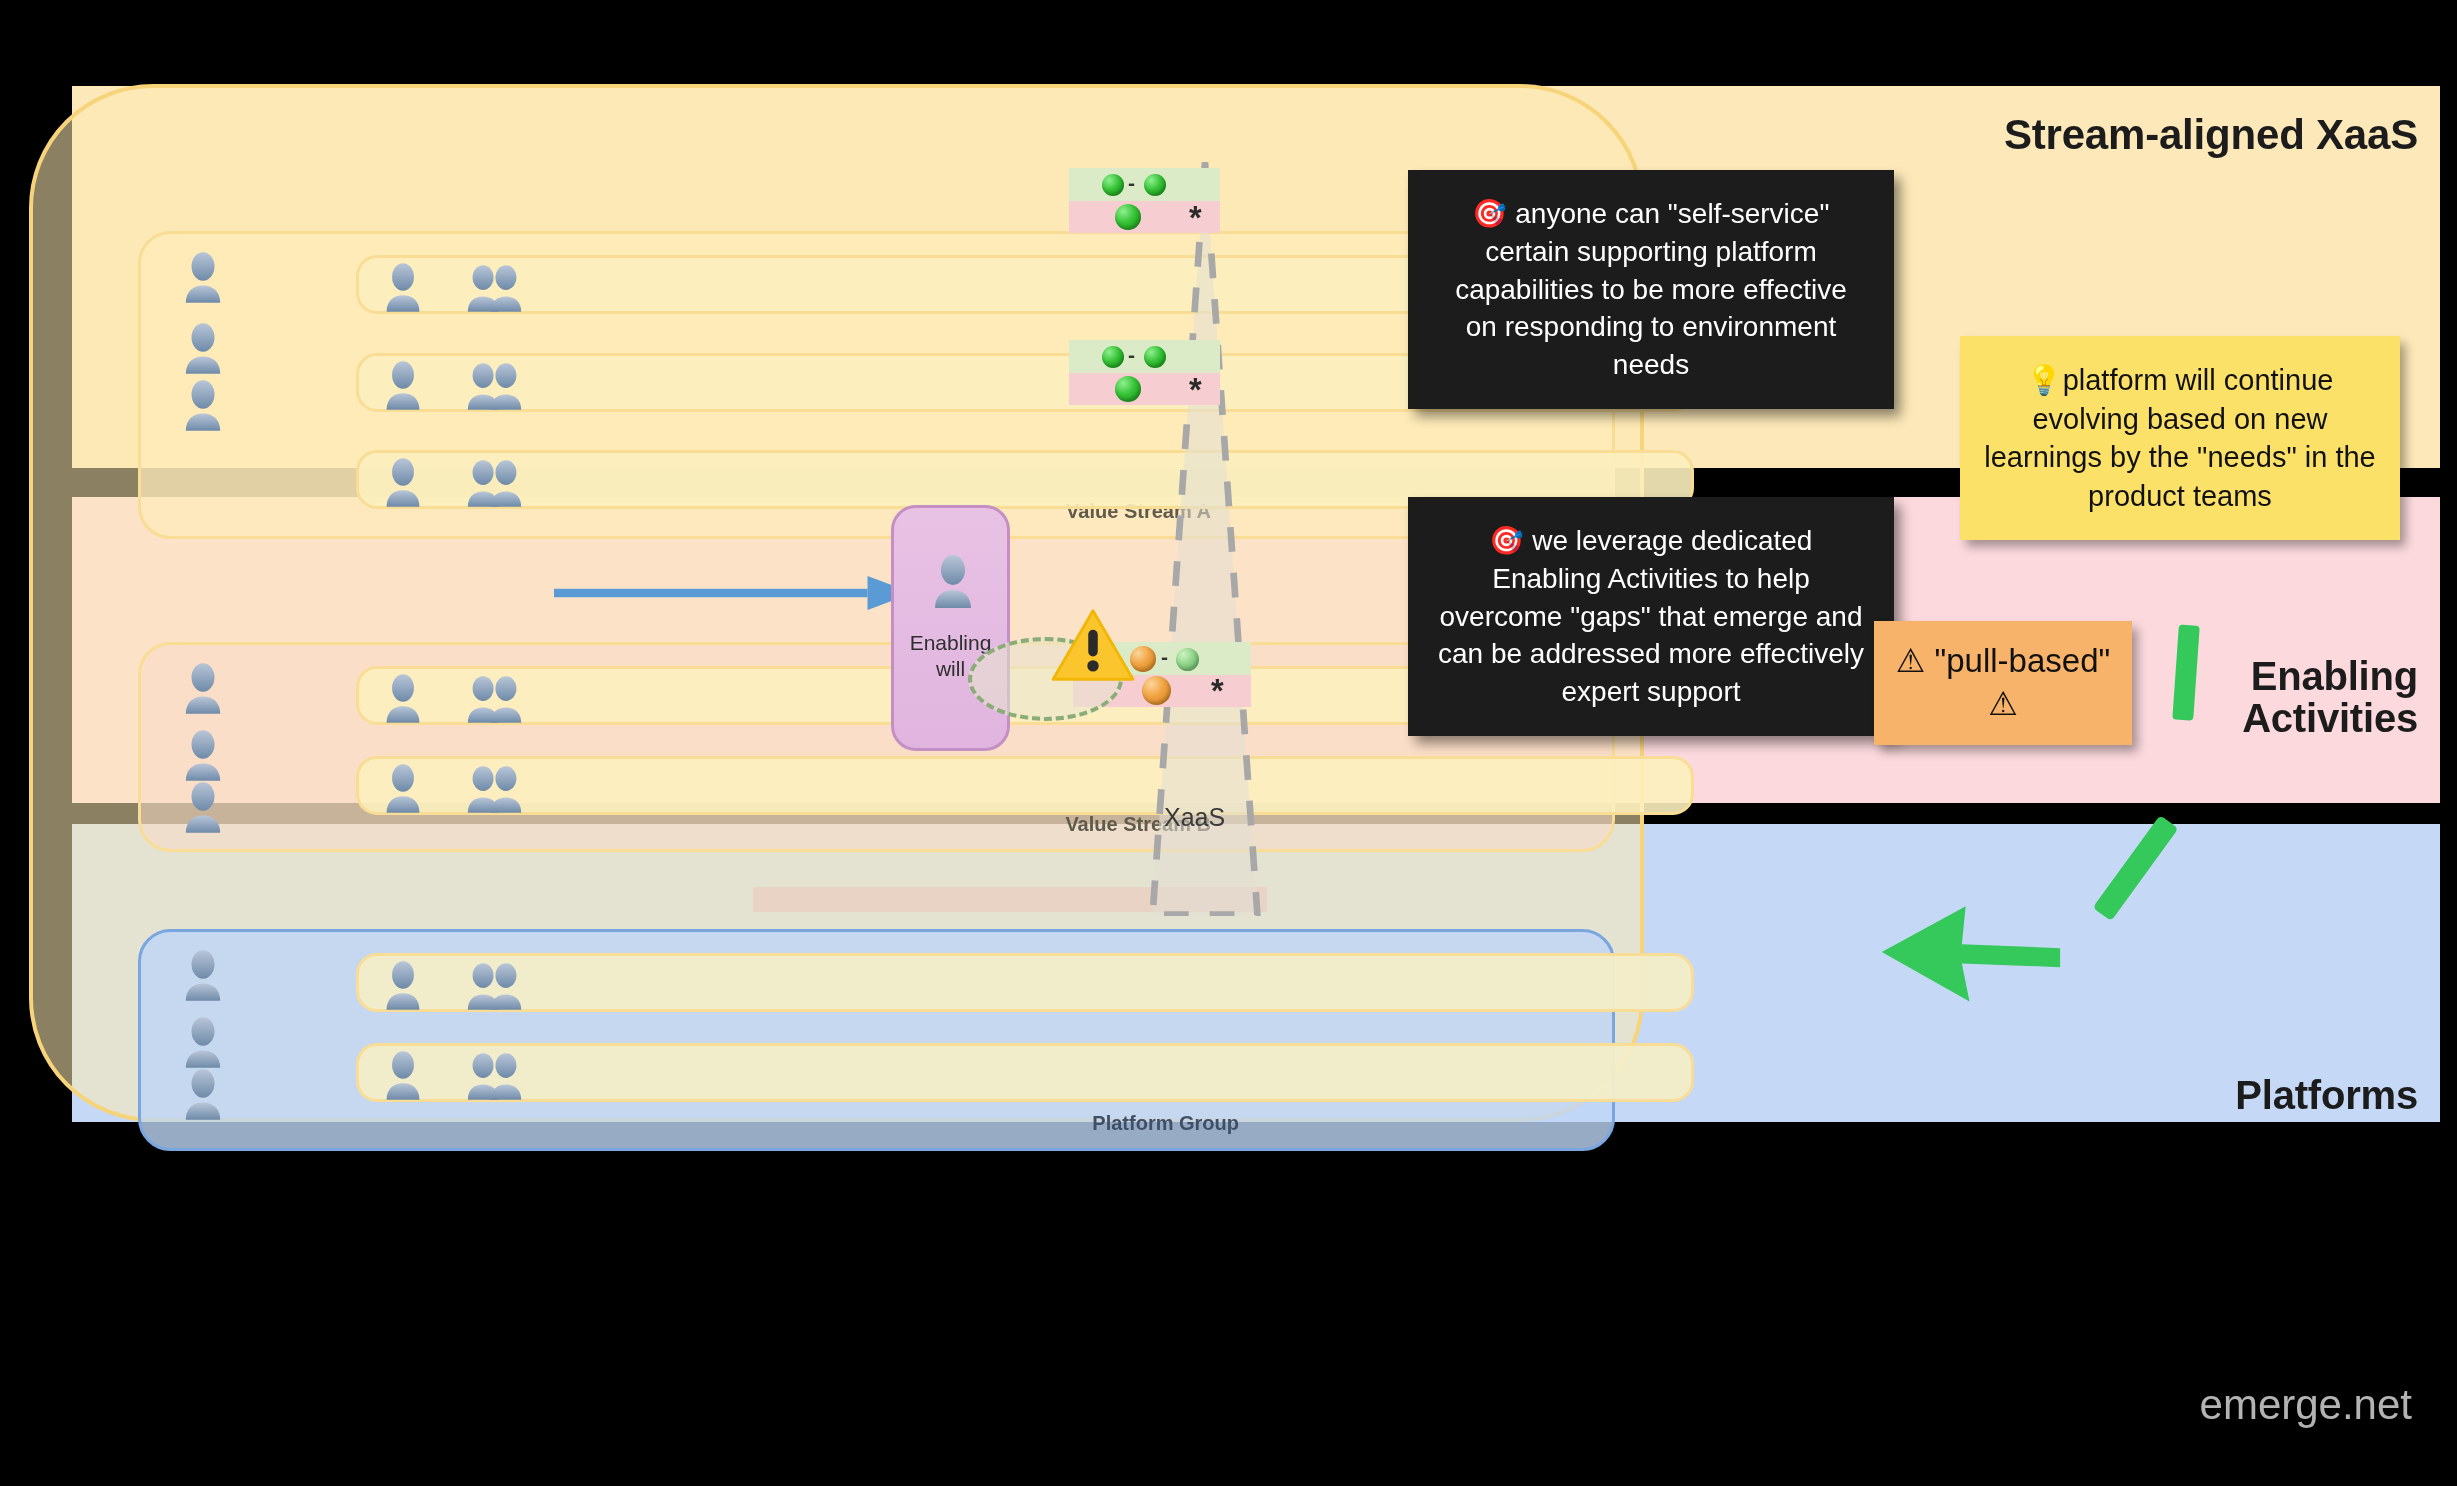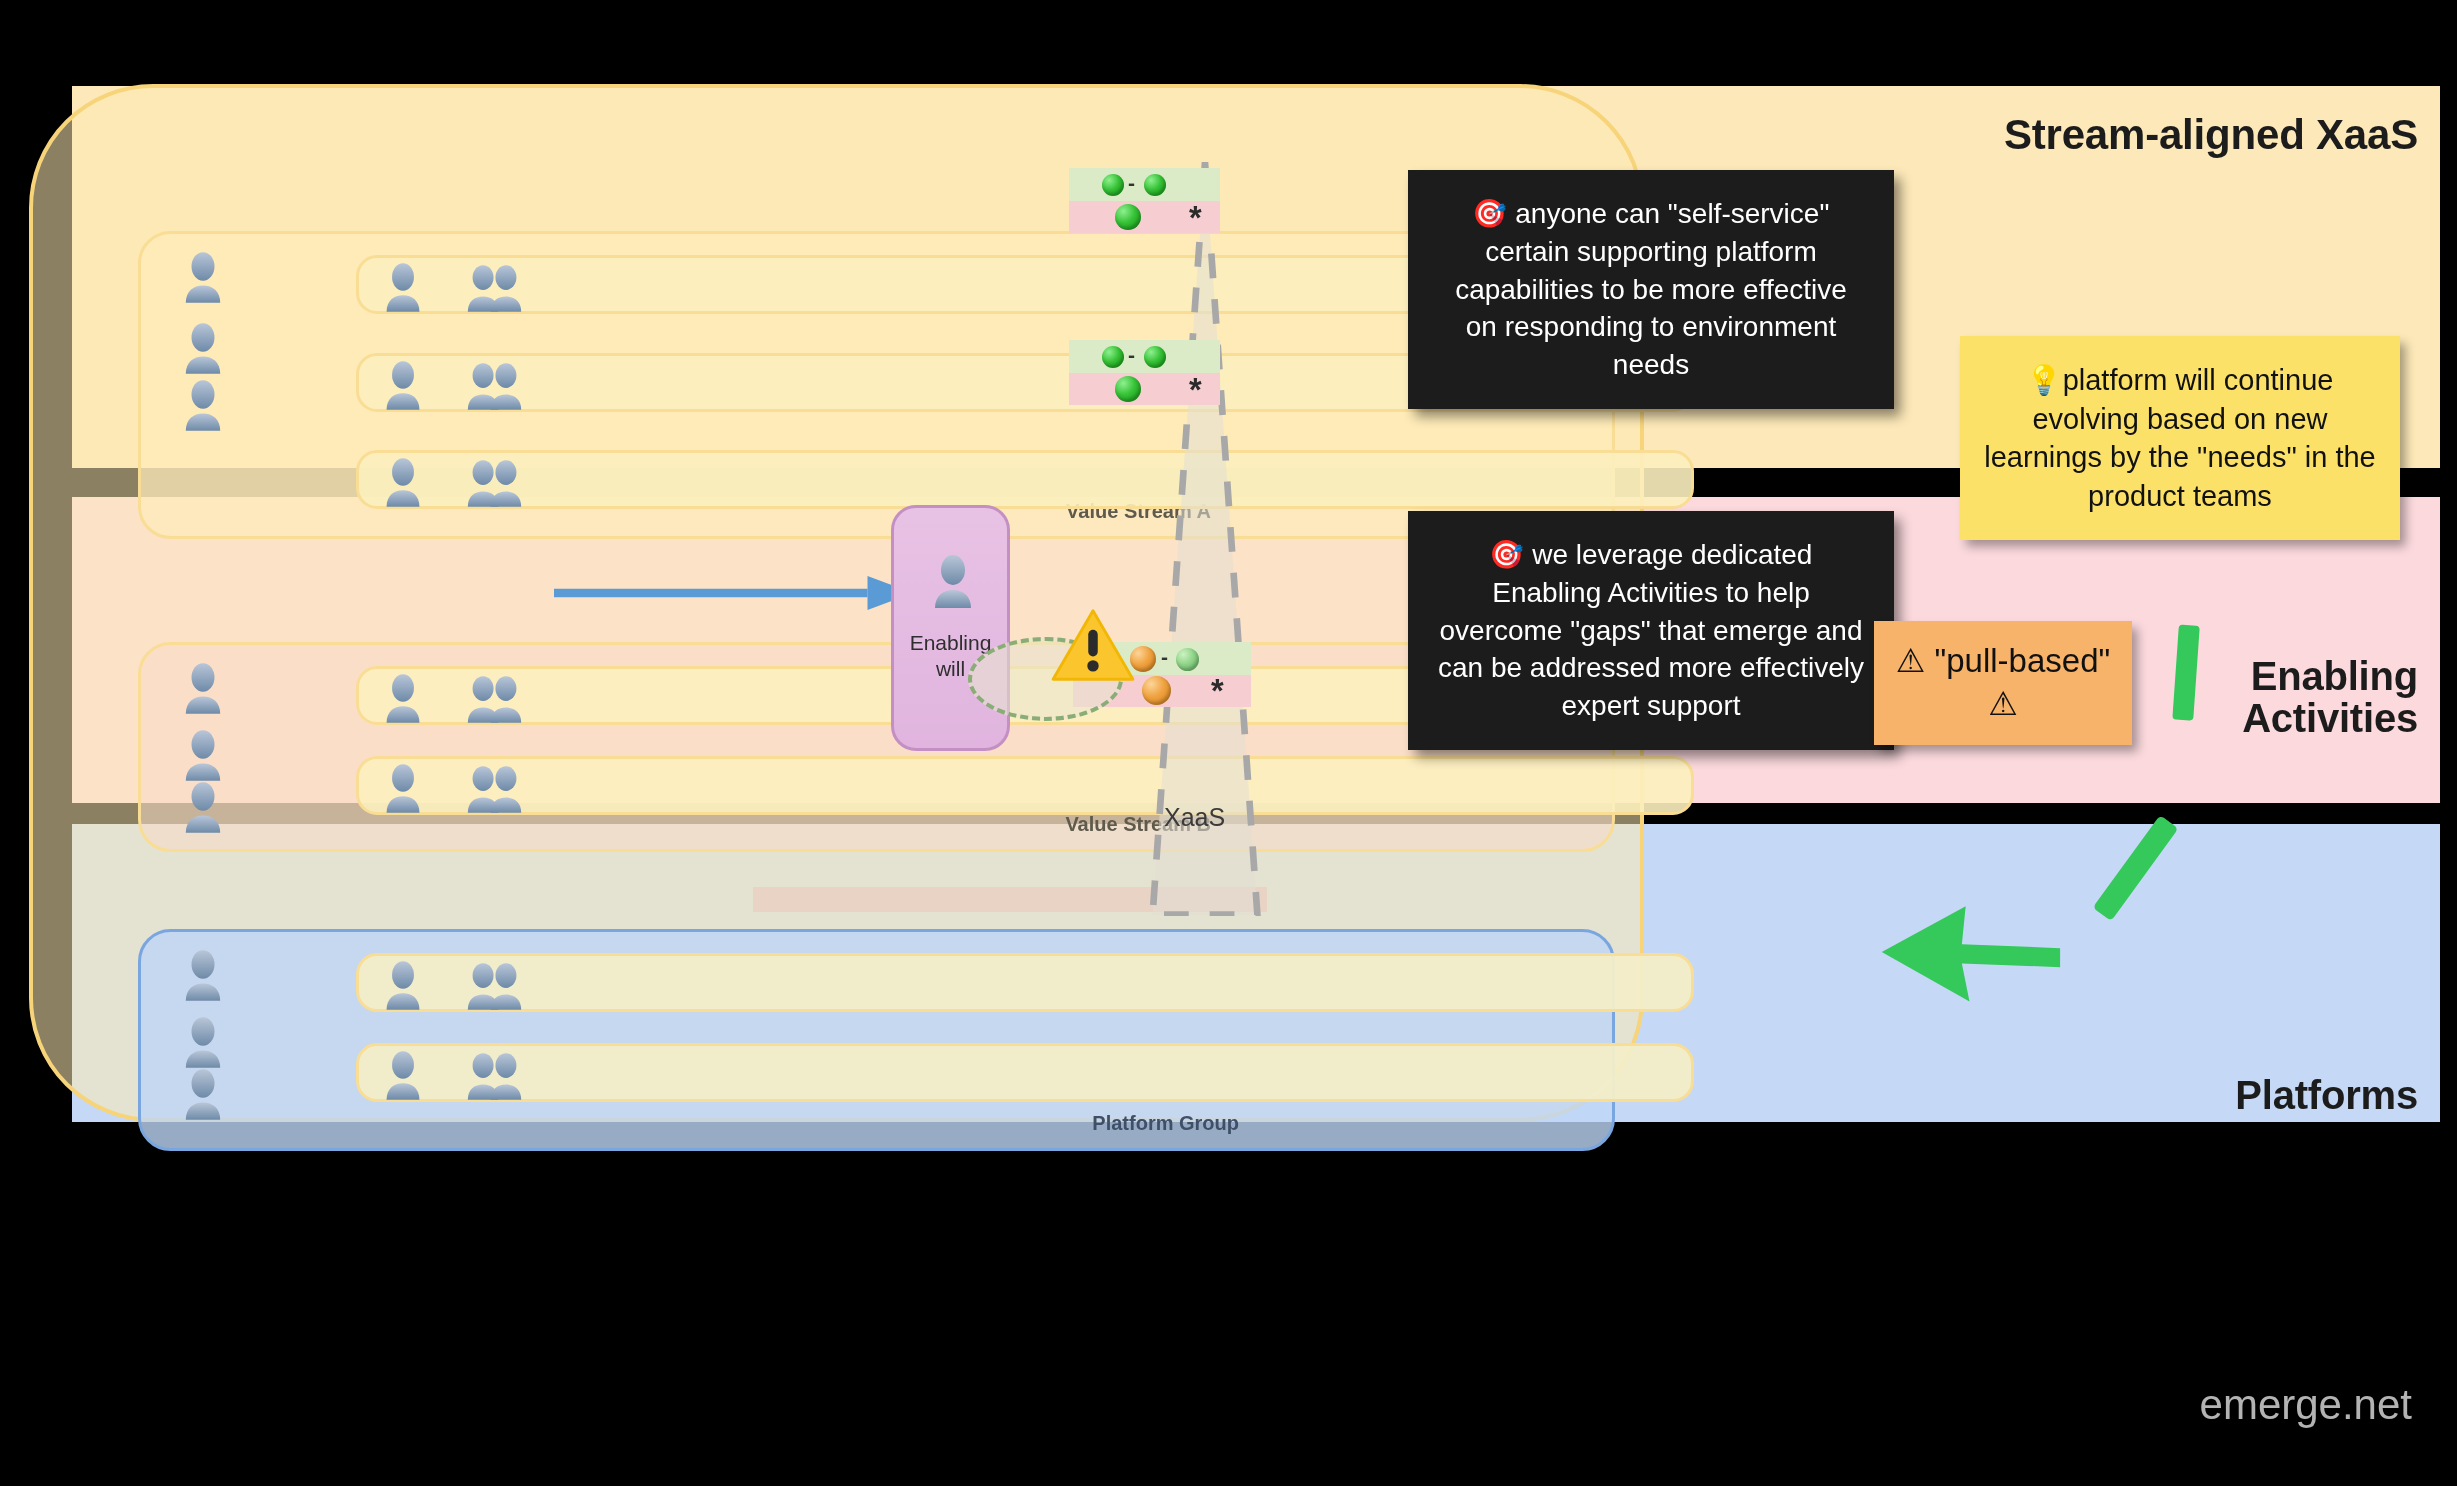--- a/index.html
+++ b/index.html
@@ -133,21 +133,21 @@
     background: #e8d3c5;
   }
 
   
   .callout {
     position: absolute; background: #1c1c1c; color: #fff;
     text-align: center; font-size: 28px; line-height: 1.35;
     padding: 25px 29px; box-shadow: 6.7px 7.6px 11.5px rgba(0,0,0,.45);
   }
   #co1 { left: 1408px; top: 170px;  width: 486px; }
-  #co2 { left: 1408px; top: 511px;  width: 486px; }
+  #co2 { left: 1408px; top: 497px;  width: 486px; }
   #co3 { left: 1408px; top: 834px;  width: 486px; }
 
   
   #sticky {
     position: absolute; left: 1960px; top: 336px; width: 440px;
     background: #fbe168; color: #111; text-align: center;
     font-size: 29px; line-height: 1.33; padding: 25px 23px;
     box-shadow: 5.7px 6.7px 9.6px rgba(0,0,0,.35);
   }
   

